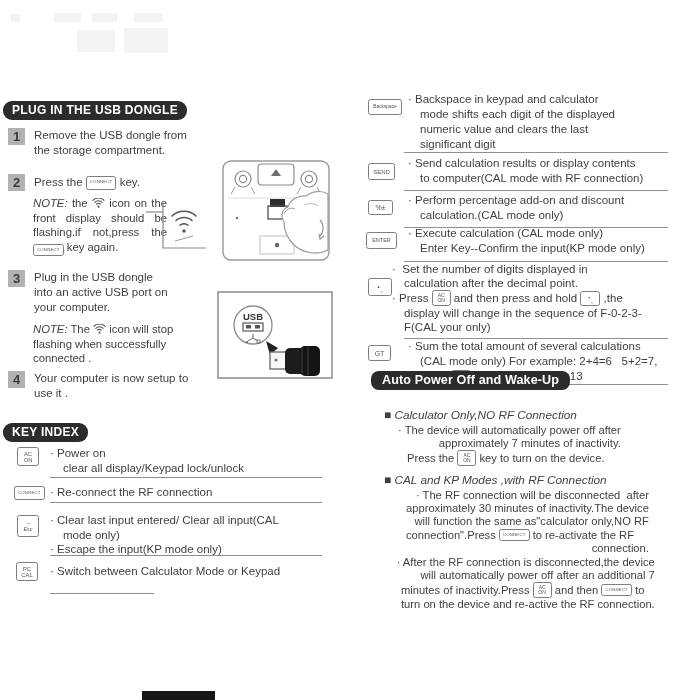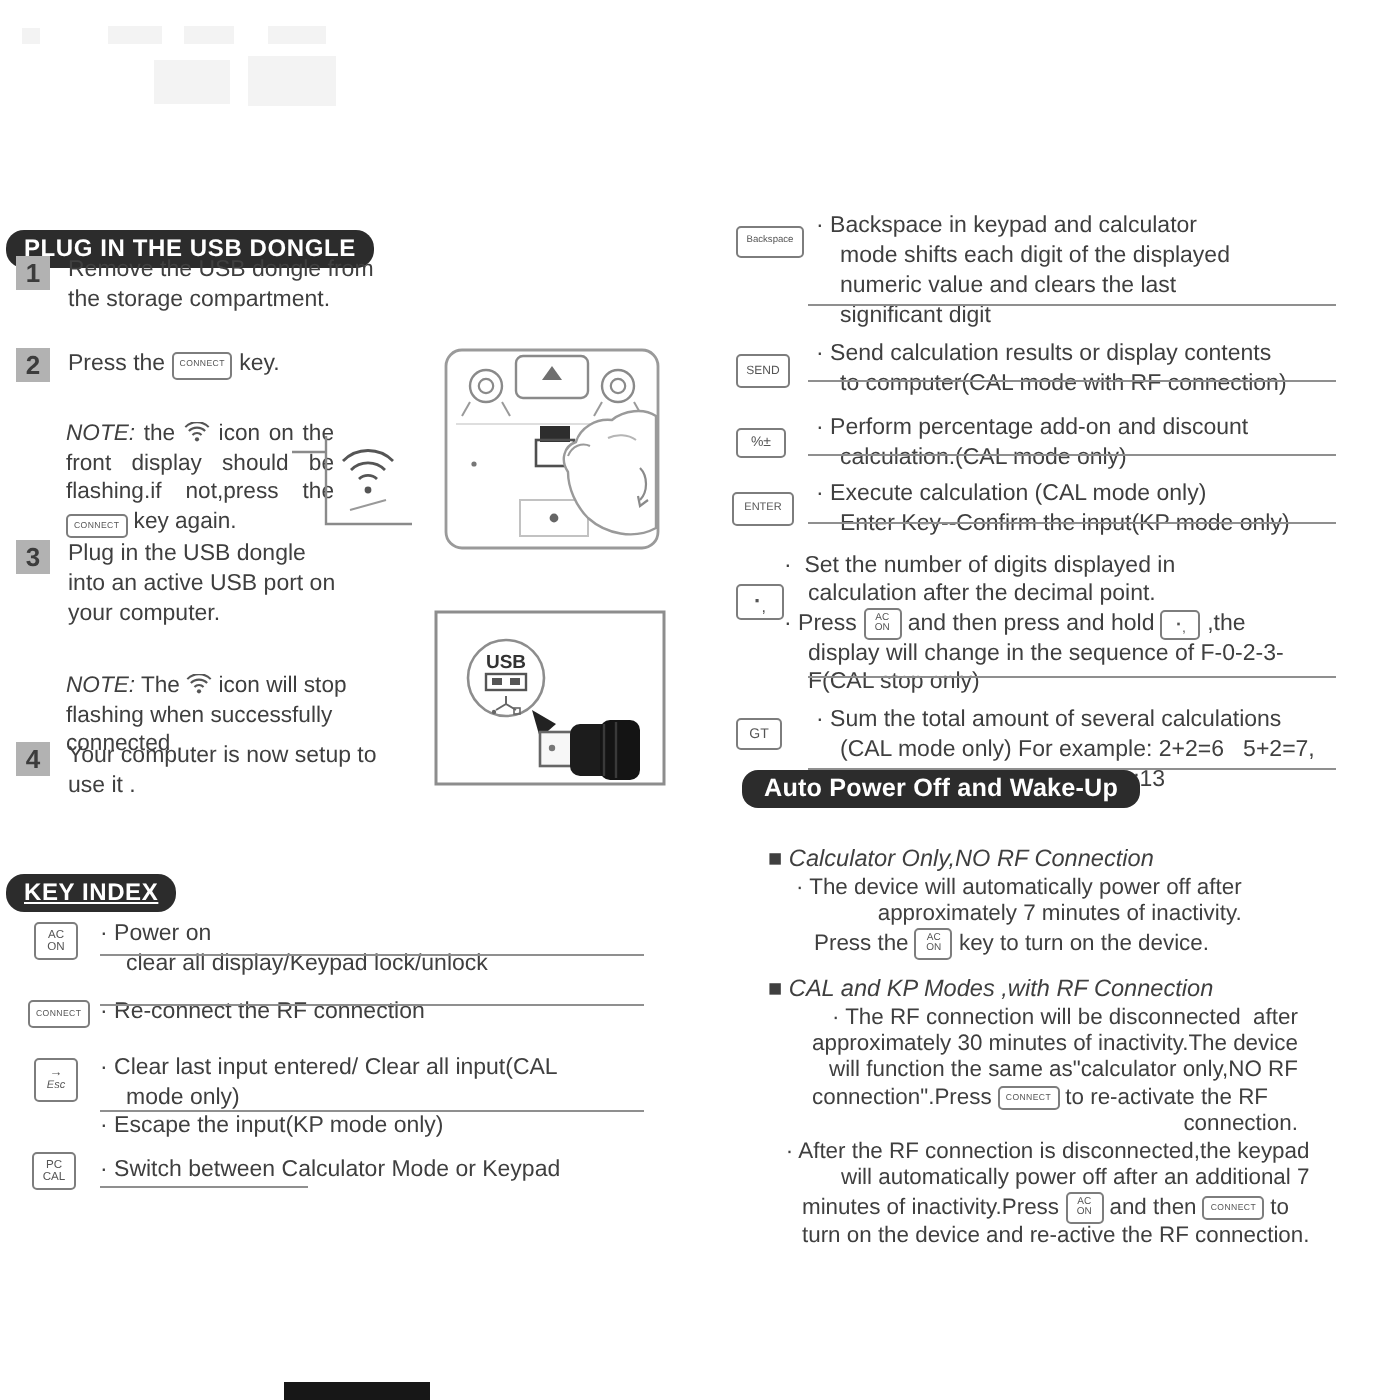--- a/index.html
+++ b/index.html
@@ -1,18 +1,18 @@
 <!DOCTYPE html>
 <html><head>
 <meta charset="utf-8">
 <style>
   html,body{margin:0;padding:0;background:#fff;}
   .page{position:relative;width:700px;height:700px;background:#ffffff;overflow:hidden;
         font-family:"Liberation Sans",sans-serif;color:#3f3f3f;}
-  .abs{position:absolute;margin-top:14px;}
+  .abs{position:absolute;}
   .badge{display:inline-block;background:#2c2c2c;color:#fff;font-weight:bold;
          border-radius:9px;padding:2px 9px 3px;font-size:12px;letter-spacing:.3px;white-space:nowrap;}
   .badge.auto{font-size:12.6px;border-radius:8px;padding:2px 11px 3px;letter-spacing:.1px;}
   .stepnum{width:17px;height:17px;background:#b2b2b2;color:#3c3c3c;font-size:13px;font-weight:bold;
            display:flex;align-items:center;justify-content:center;flex:0 0 auto;}
   .step{position:absolute;display:flex;gap:9px;}
   .ltext{font-size:11.5px;line-height:15px;}
   .ktext{font-size:11.5px;line-height:14.6px;}
   .rtext{font-size:11.5px;line-height:15px;}
   .r5text{font-size:11.5px;line-height:14px;}
@@ -163,21 +163,21 @@
   </div>
 
   <div class="step ltext" style="left:8px;top:371px;">
     <div class="stepnum">4</div>
     <div>
       <div class="line">Your computer is now setup to</div>
       <div class="line">use it .</div>
     </div>
   </div>
 
-  <div class="abs badge" style="left:3px;top:423px;text-decoration:underline;">KEY INDEX</div>
+  <div class="abs badge" style="left:3px;top:423px;">KEY INDEX</div>
 
   <div class="abs key stack" style="left:17px;top:447px;">
     <span>AC</span>
     <span>ON</span>
   </div>
   <div class="abs ktext" style="left:50px;top:446px;">
     <div class="line">· Power on</div>
     <div class="line pl13">clear all display/Keypad lock/unlock</div>
   </div>
   <div class="sep" style="left:50px;top:477px;width:272px;"></div>
@@ -246,28 +246,28 @@
     <div class="line">·  Set the number of digits displayed in</div>
     <div class="line pl12">calculation after the decimal point.</div>
     <div class="linef">
       <span class="t">· Press </span>
       <span class="key stack sm"><span>AC</span><span>ON</span></span>
       <span class="t"> and then press and hold </span>
       <span class="key dotkey" style="height:15px;min-width:20px;font-size:9px;"><span>·</span><span class="dk-comma" style="font-size:7px;margin-top:4px;">,</span></span>
       <span class="t"> ,the</span>
     </div>
     <div class="line pl12">display will change in the sequence of F-0-2-3-</div>
-    <div class="line pl12">F(CAL stop only)</div>
+    <div class="line pl12">F(CAL your only)</div>
   </div>
   <div class="sep" style="left:404px;top:338px;width:264px;"></div>
 
   <div class="abs key" style="left:368px;top:345px;height:16px;min-width:23px;font-size:7px;">GT</div>
   <div class="abs rtext" style="left:408px;top:339px;">
     <div class="line">· Sum the total amount of several calculations</div>
-    <div class="line pl12">(CAL mode only) For example: 2+2=6   5+2=7,</div>
+    <div class="line pl12">(CAL mode only) For example: 2+4=6   5+2=7,</div>
     <div class="linef pl12">
       <span class="t">press </span>
       <span class="key" style="height:13px;min-width:20px;font-size:6.5px;">GT</span>
       <span class="t"> and get the result :13</span>
     </div>
   </div>
   <div class="sep" style="left:404px;top:384px;width:264px;"></div>
 
   <div class="abs badge auto" style="left:371px;top:371px;">Auto Power Off and Wake-Up</div>
 
@@ -292,21 +292,21 @@
     <div class="line pl9">approximately 30 minutes of inactivity.The device</div>
     <div class="line pl9">will function the same as"calculator only,NO RF</div>
     <div class="linef pl9">
       <span class="t">connection".Press </span>
       <span class="key connect sm">CONNECT</span>
       <span class="t"> to re-activate the RF</span>
     </div>
     <div class="line pl9">connection.</div>
   </div>
   <div class="abs atext" style="left:392px;top:556px;">
-    <div class="line">· After the RF connection is disconnected,the keypad</div>
+    <div class="line">· After the RF connection is disconnected,the device</div>
     <div class="line pl9">will automatically power off after an additional 7</div>
     <div class="linef pl9">
       <span class="t">minutes of inactivity.Press </span>
       <span class="key stack sm"><span>AC</span><span>ON</span></span>
       <span class="t"> and then </span>
       <span class="key connect sm">CONNECT</span>
       <span class="t"> to</span>
     </div>
     <div class="line pl9">turn on the device and re-active the RF connection.</div>
   </div>

